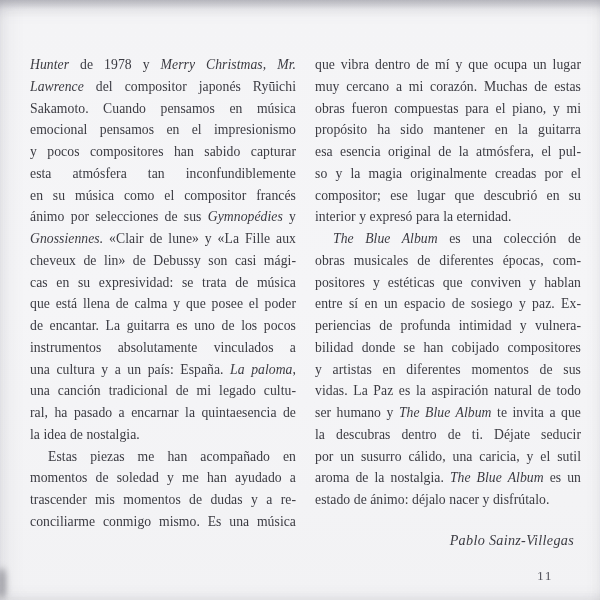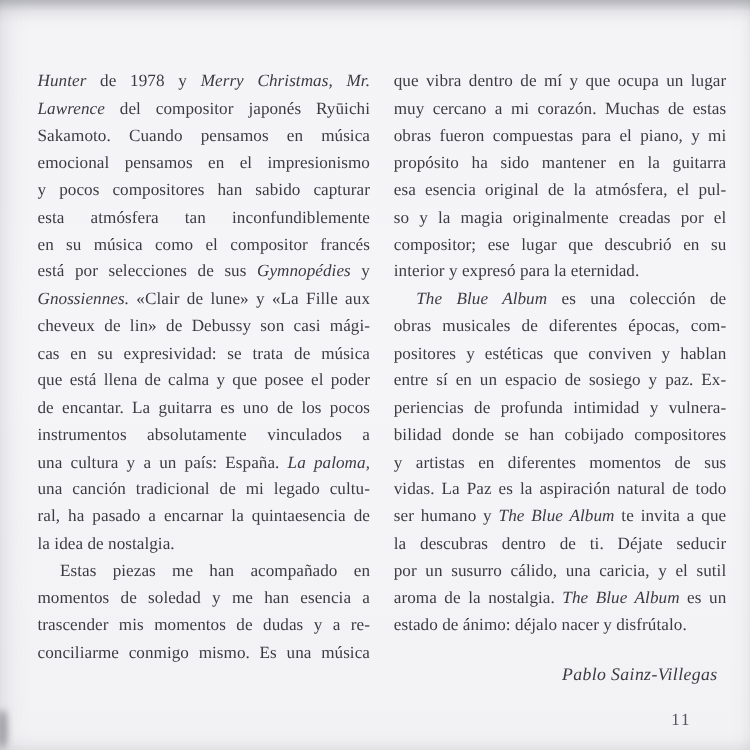--- a/index.html
+++ b/index.html
@@ -76,33 +76,33 @@
   <div class="scan-top"></div>
   <div class="columns">
       <div class="col">
         <div class="line"><span class="em">Hunter</span><span> de 1978 y </span><span class="em">Merry Christmas, Mr.</span></div>
         <div class="line"><span class="em">Lawrence</span><span> del compositor japonés Ryūichi</span></div>
         <div class="line"><span>Sakamoto. Cuando pensamos en música</span></div>
         <div class="line"><span>emocional pensamos en el impresionismo</span></div>
         <div class="line"><span>y pocos compositores han sabido capturar</span></div>
         <div class="line"><span>esta atmósfera tan inconfundiblemente</span></div>
         <div class="line"><span>en su música como el compositor francés</span></div>
-        <div class="line"><span>está por selecciones de sus </span><span class="em">Gymnopédies</span><span> y</span></div>
+        <div class="line"><span>ánimo por selecciones de sus </span><span class="em">Gymnopédies</span><span> y</span></div>
         <div class="line"><span class="em">Gnossiennes.</span><span> «Clair de lune» y «La Fille aux</span></div>
         <div class="line"><span>cheveux de lin» de Debussy son casi mági-</span></div>
         <div class="line"><span>cas en su expresividad: se trata de música</span></div>
         <div class="line"><span>que está llena de calma y que posee el poder</span></div>
         <div class="line"><span>de encantar. La guitarra es uno de los pocos</span></div>
         <div class="line"><span>instrumentos absolutamente vinculados a</span></div>
         <div class="line"><span>una cultura y a un país: España. </span><span class="em">La paloma</span><span>,</span></div>
         <div class="line"><span>una canción tradicional de mi legado cultu-</span></div>
         <div class="line"><span>ral, ha pasado a encarnar la quintaesencia de</span></div>
         <div class="line end"><span>la idea de nostalgia.</span></div>
         <div class="line indent"><span>Estas piezas me han acompañado en</span></div>
-        <div class="line"><span>momentos de soledad y me han esencia a</span></div>
+        <div class="line"><span>momentos de soledad y me han ayudado a</span></div>
         <div class="line"><span>trascender mis momentos de dudas y a re-</span></div>
         <div class="line"><span>conciliarme conmigo mismo. Es una música</span></div>
       </div>
       <div class="col">
         <div class="line"><span>que vibra dentro de mí y que ocupa un lugar</span></div>
         <div class="line"><span>muy cercano a mi corazón. Muchas de estas</span></div>
         <div class="line"><span>obras fueron compuestas para el piano, y mi</span></div>
         <div class="line"><span>propósito ha sido mantener en la guitarra</span></div>
         <div class="line"><span>esa esencia original de la atmósfera, el pul-</span></div>
         <div class="line"><span>so y la magia originalmente creadas por el</span></div>

